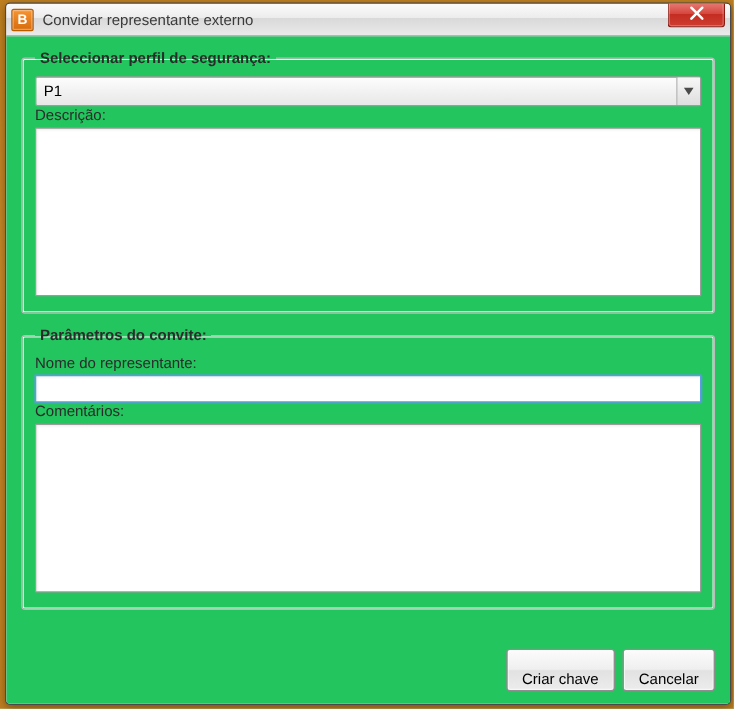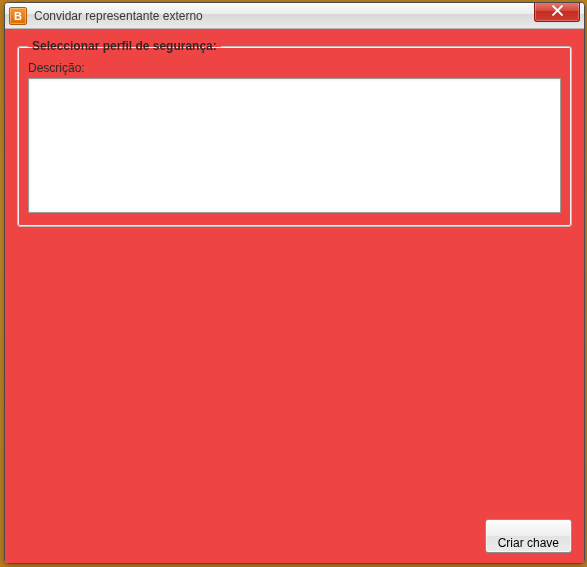--- a/index.html
+++ b/index.html
@@ -73,21 +73,21 @@
     justify-content: center;
     box-shadow: inset 0 0 0 1px rgba(255,255,255,0.25);
     cursor: pointer;
   }
   .close-btn svg {
     width: 11px;
     height: 11px;
   }
   .client {
     flex: 1;
-    background: #ef4444;
+    background: #22c55e;
     padding: 10px 12px 10px 12px;
     display: flex;
     flex-direction: column;
   }
   fieldset.group {
     border: 1px solid #bcbcbc;
     border-radius: 3px;
     margin: 0 0 10px 0;
     padding: 8px 10px 10px 10px;
     box-shadow: inset 0 0 0 1px #f3f3f3;
@@ -186,24 +186,42 @@
         </svg>
       </span>
     </div>
   </div>
 
   <div class="client">
 
     <fieldset class="group">
       <legend>Seleccionar perfil de segurança:</legend>
 
+      <div class="dropdown">
+        <span>P1</span>
+        <span class="dd-arrow">
+          <svg viewBox="0 0 8 6">
+              <path d="M0 0 L8 0 L4 6 Z" fill="#4a4a4a"></path>
+            </svg>
+        </span>
+      </div>
 
       <div class="field-label">Descrição:</div>
       <textarea id="desc-area" class="textarea" readonly="" style=""></textarea>
     </fieldset>
 
+    <fieldset class="group">
+      <legend>Parâmetros do convite:</legend>
+
+      <div class="field-label">Nome do representante:</div>
+      <input type="text" class="textbox focused" value="" style="">
+
+      <div class="field-label">Comentários:</div>
+      <textarea id="comments-area" class="textarea" style=""></textarea>
+    </fieldset>
 
     <div class="button-row">
       <button class="btn">Criar chave</button>
+      <button class="btn">Cancelar</button>
     </div>
 
   </div>
 </div>
 
 </body></html>

